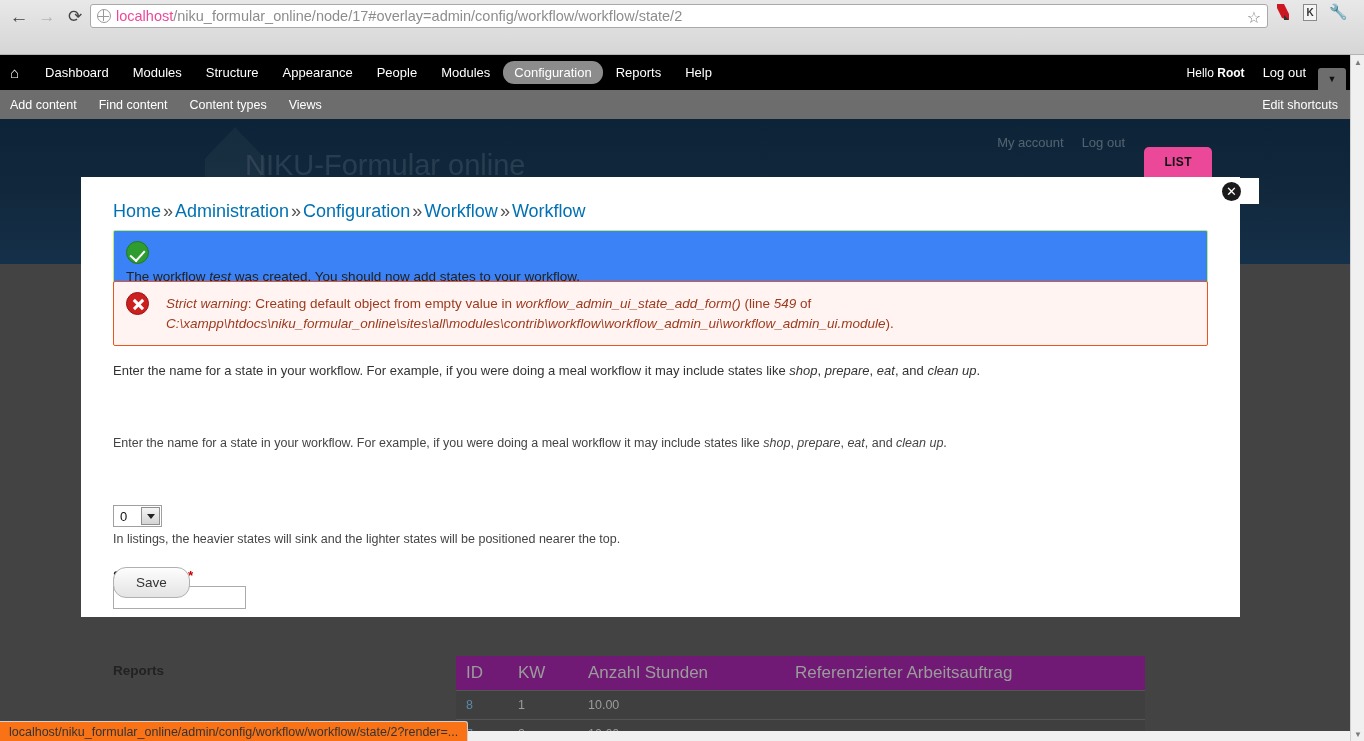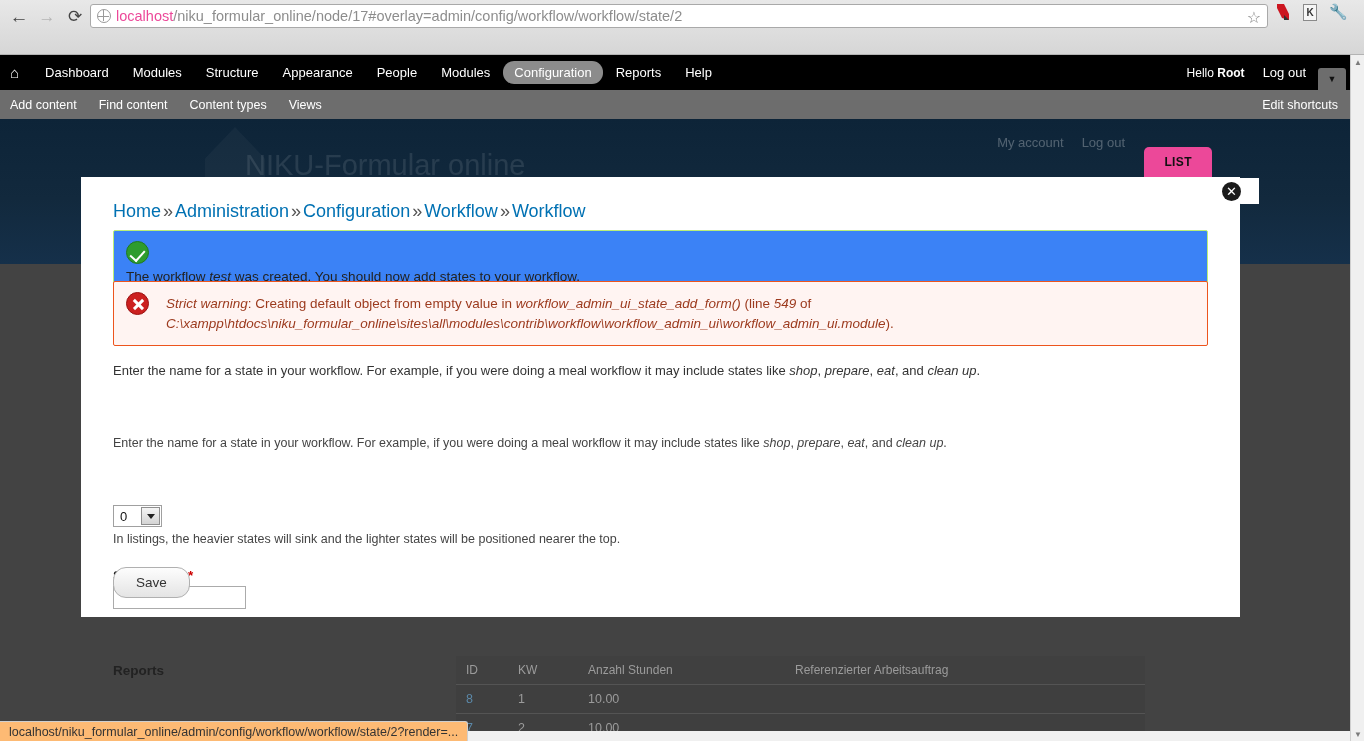--- a/index.html
+++ b/index.html
@@ -247,21 +247,21 @@
   }
 
   
   .bg-content { position: absolute; left: 0; top: 617px; width: 1350px; height: 124px; }
   .bg-heading {
     position: absolute; left: 456px; top: 2px;
     font-family: "Liberation Serif", serif; font-size: 21px; color: #a9a9a9;
   }
   .bg-table { position: absolute; left: 456px; top: 39px; width: 689px; border-collapse: collapse; }
   .bg-table th {
-    background: #404040; color: #9b9b9b; font-size: 12px; font-weight: normal;
+    background: #701a75; color: #9b9b9b; font-size: 17px; font-weight: normal;
     text-align: left; padding: 7px 10px; border: none;
   }
   .bg-table td {
     color: #9b9b9b; font-size: 12.5px; padding: 7px 10px;
     border-top: 1px solid #545454; background: #3f3f3f;
   }
   .bg-table td.idcell { color: #5b88a8; }
   .col-id { width: 52px; } .col-kw { width: 70px; } .col-h { width: 207px; }
 
   
@@ -272,21 +272,21 @@
   .vs-arrow { width: 14px; height: 14px; display:flex; align-items:center; justify-content:center; font-size: 8px; color: #7b7b7b; }
   .vs-arrow.bottom { position: absolute; bottom: 0; }
   .hscroll {
     position: absolute; left: 0; bottom: 0; width: 1350px; height: 10px; background: #f0f0f0;
   }
   .hs-thumb { position: absolute; left: 0; top: 1px; width: 450px; height: 8px; background: #cdcdcd; border-radius: 4px; }
 
   
   .statusbar {
     position: absolute; left: 0; bottom: 0; height: 20px; z-index: 80;
-    background: #fdba74; border: 1px solid #cfcfcf; border-left: none; border-bottom: none;
+    background: #f97316; border: 1px solid #cfcfcf; border-left: none; border-bottom: none;
     border-radius: 0 3px 0 0; padding: 0 9px; display: flex; align-items: center;
     font-size: 12.5px; color: #333; white-space: nowrap;
   }
 </style>
 </head>
 <body>
 
 <div id="screen">
 
   <div class="chrome">

